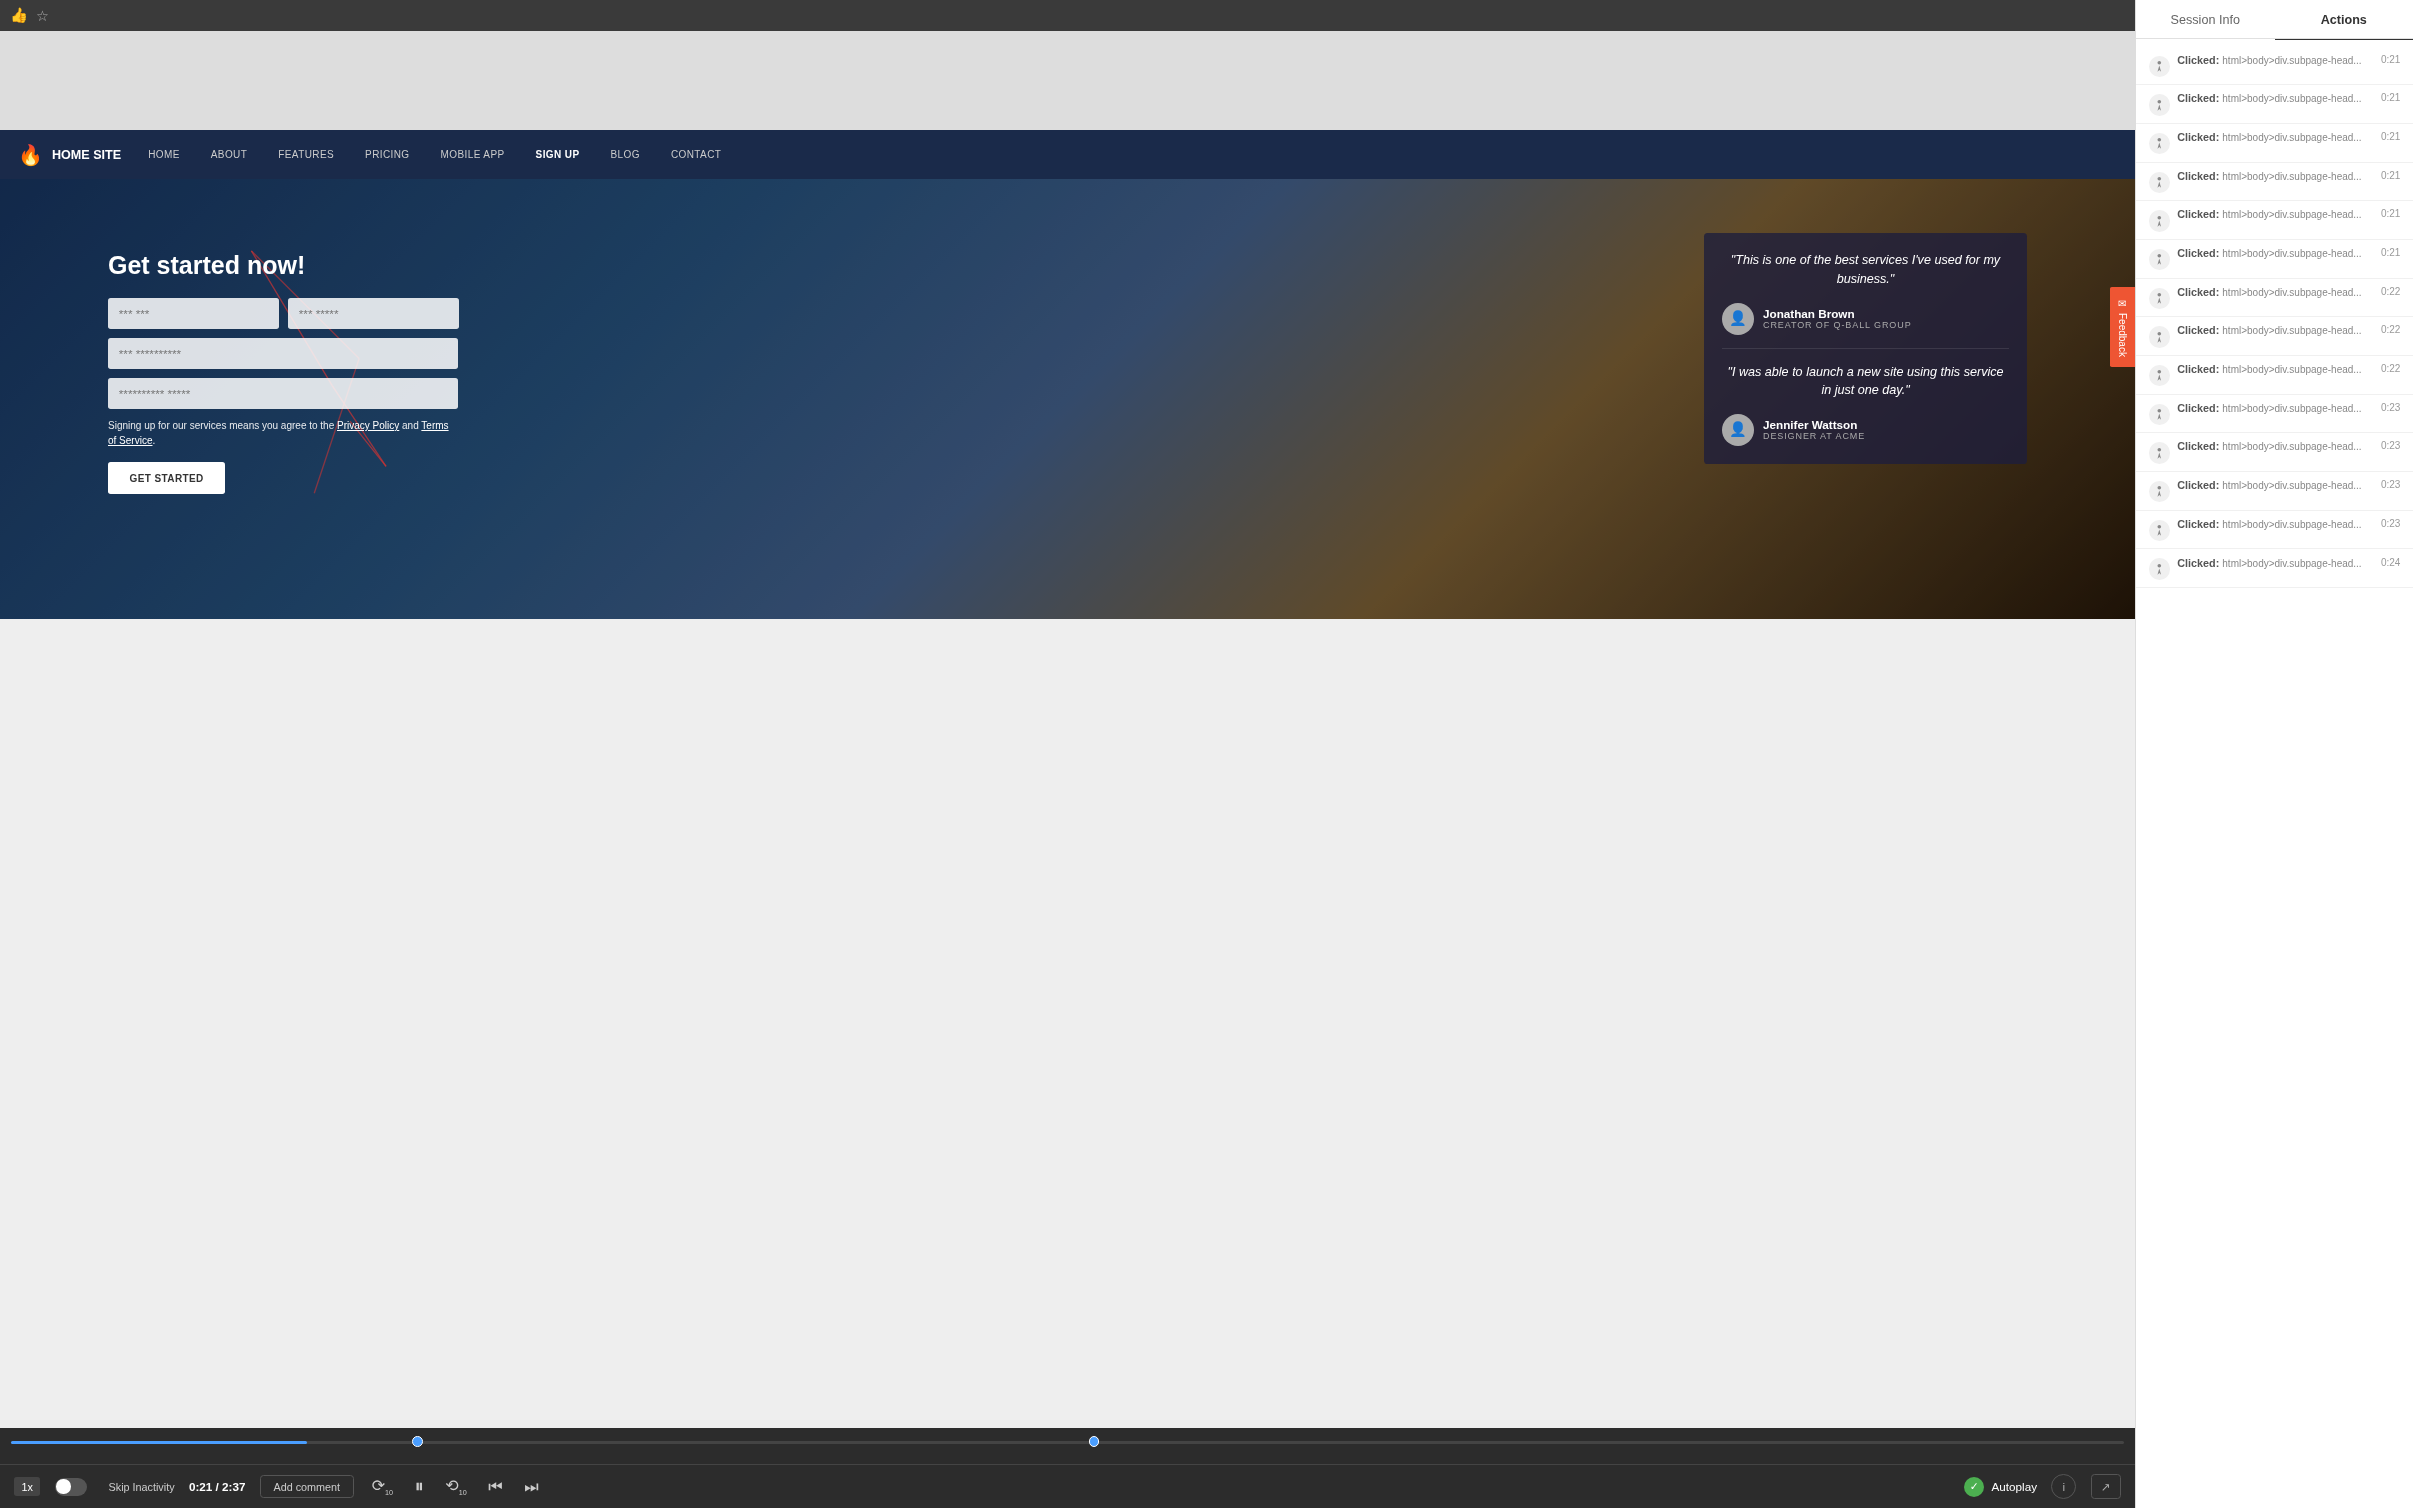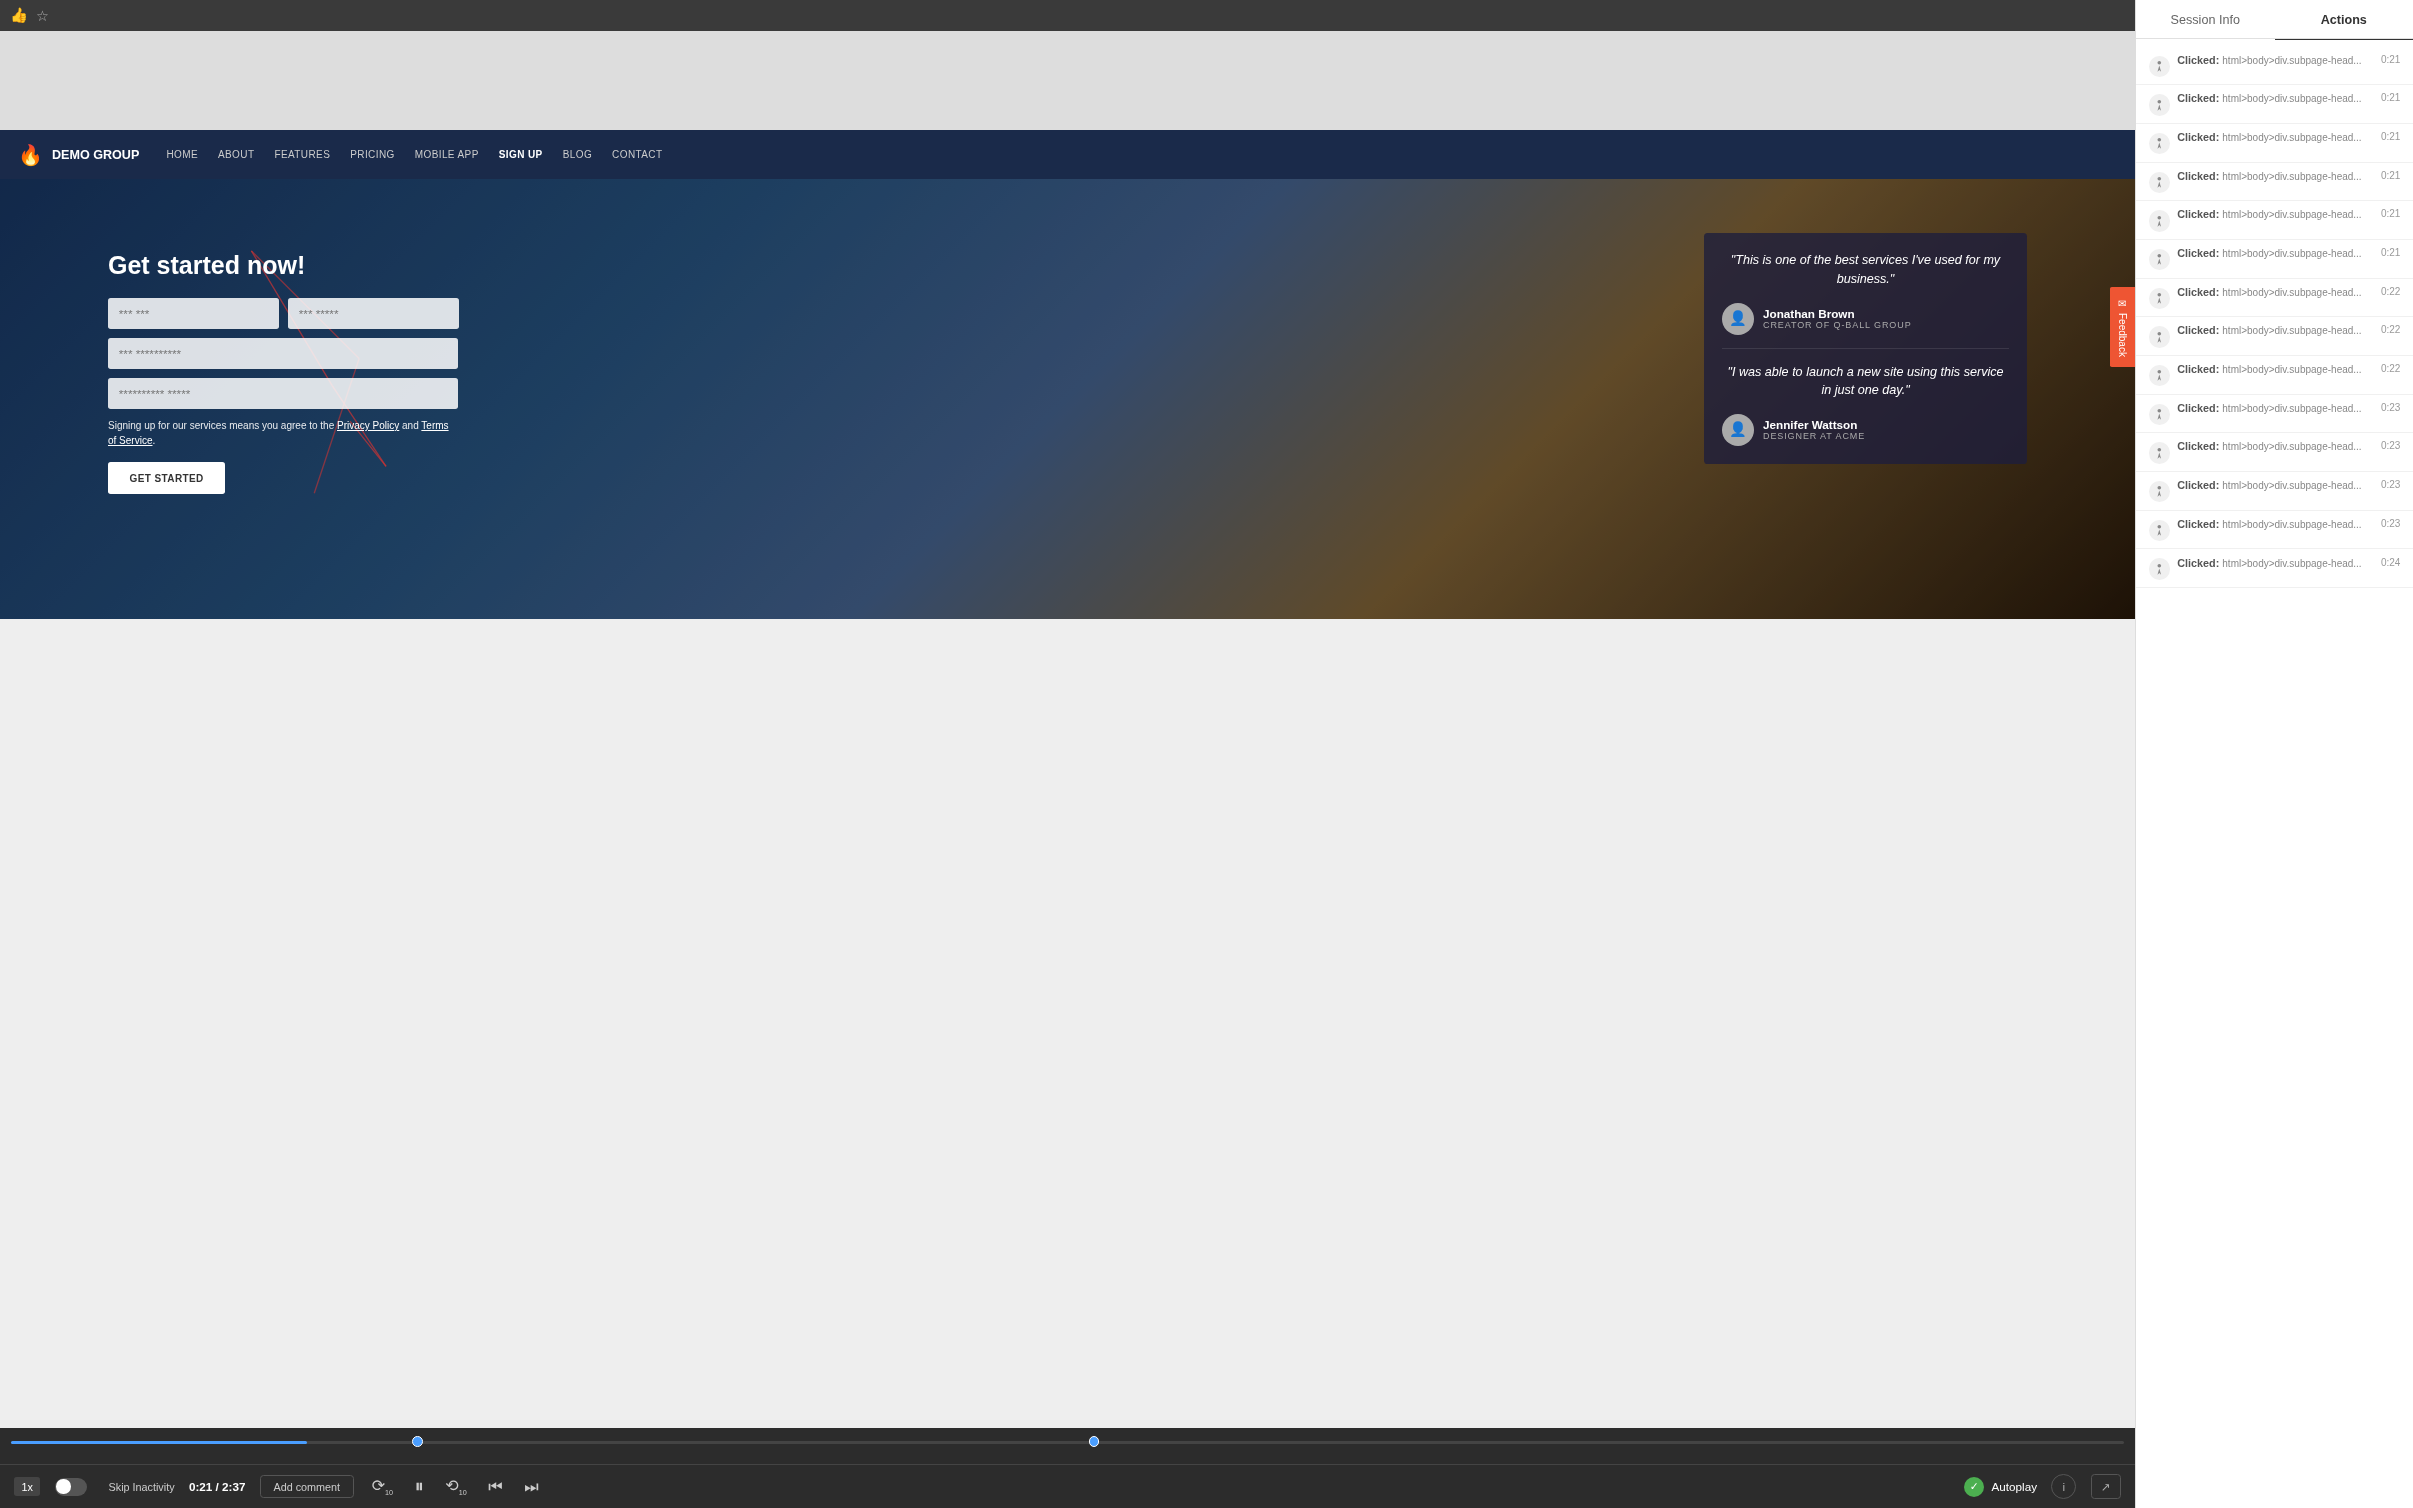--- a/index.html
+++ b/index.html
@@ -20,21 +20,21 @@
     
     .site-content { flex: 1; position: relative; overflow: hidden; background: #eee; }
 
     
     .site-top-gray { height: 99px; background: #ddd; }
 
     
     .site-nav { background: #1a2a4a; display: flex; align-items: center; padding: 0 18px; height: 49px; }
     .site-logo { display: flex; align-items: center; gap: 9px; color: white; font-size: 12.6px; font-weight: bold; margin-right: 27px; }
     .logo-flame { color: #ff6600; font-size: 20px; }
-    .site-nav-links { display: flex; gap: 20px; }
+    .site-nav-links { display: flex; gap: 31px; }
     .nav-link { color: #ccc; font-size: 10px; text-decoration: none; letter-spacing: 0.4px; cursor: pointer; }
     .nav-link.active { color: white; font-weight: bold; }
 
     
     .site-hero { position: relative; height: 440px; overflow: hidden; }
     .hero-bg { position: absolute; inset: 0; background: linear-gradient(135deg, #1a3a6a 0%, #2a5a8a 30%, #4a6a9a 50%, #8a6a3a 70%, #2a1a0a 100%); }
     .hero-overlay { position: absolute; inset: 0; background: rgba(0,0,0,0.3); }
 
     
     .hero-form-area { position: absolute; left: 108px; top: 72px; z-index: 10; }
@@ -116,21 +116,21 @@
       </div>
     </div>
 
     <div class="site-content">
 
       <div class="site-top-gray"></div>
 
       <div class="site-nav">
         <div class="site-logo">
           <span class="logo-flame">🔥</span>
-          <span>DEMO GROUP</span>
+          <span>HOME SITE</span>
         </div>
         <div class="site-nav-links">
           <a class="nav-link">HOME</a>
           <a class="nav-link">ABOUT</a>
           <a class="nav-link">FEATURES</a>
           <a class="nav-link">PRICING</a>
           <a class="nav-link">MOBILE APP</a>
           <a class="nav-link active">SIGN UP</a>
           <a class="nav-link">BLOG</a>
           <a class="nav-link">CONTACT</a>

